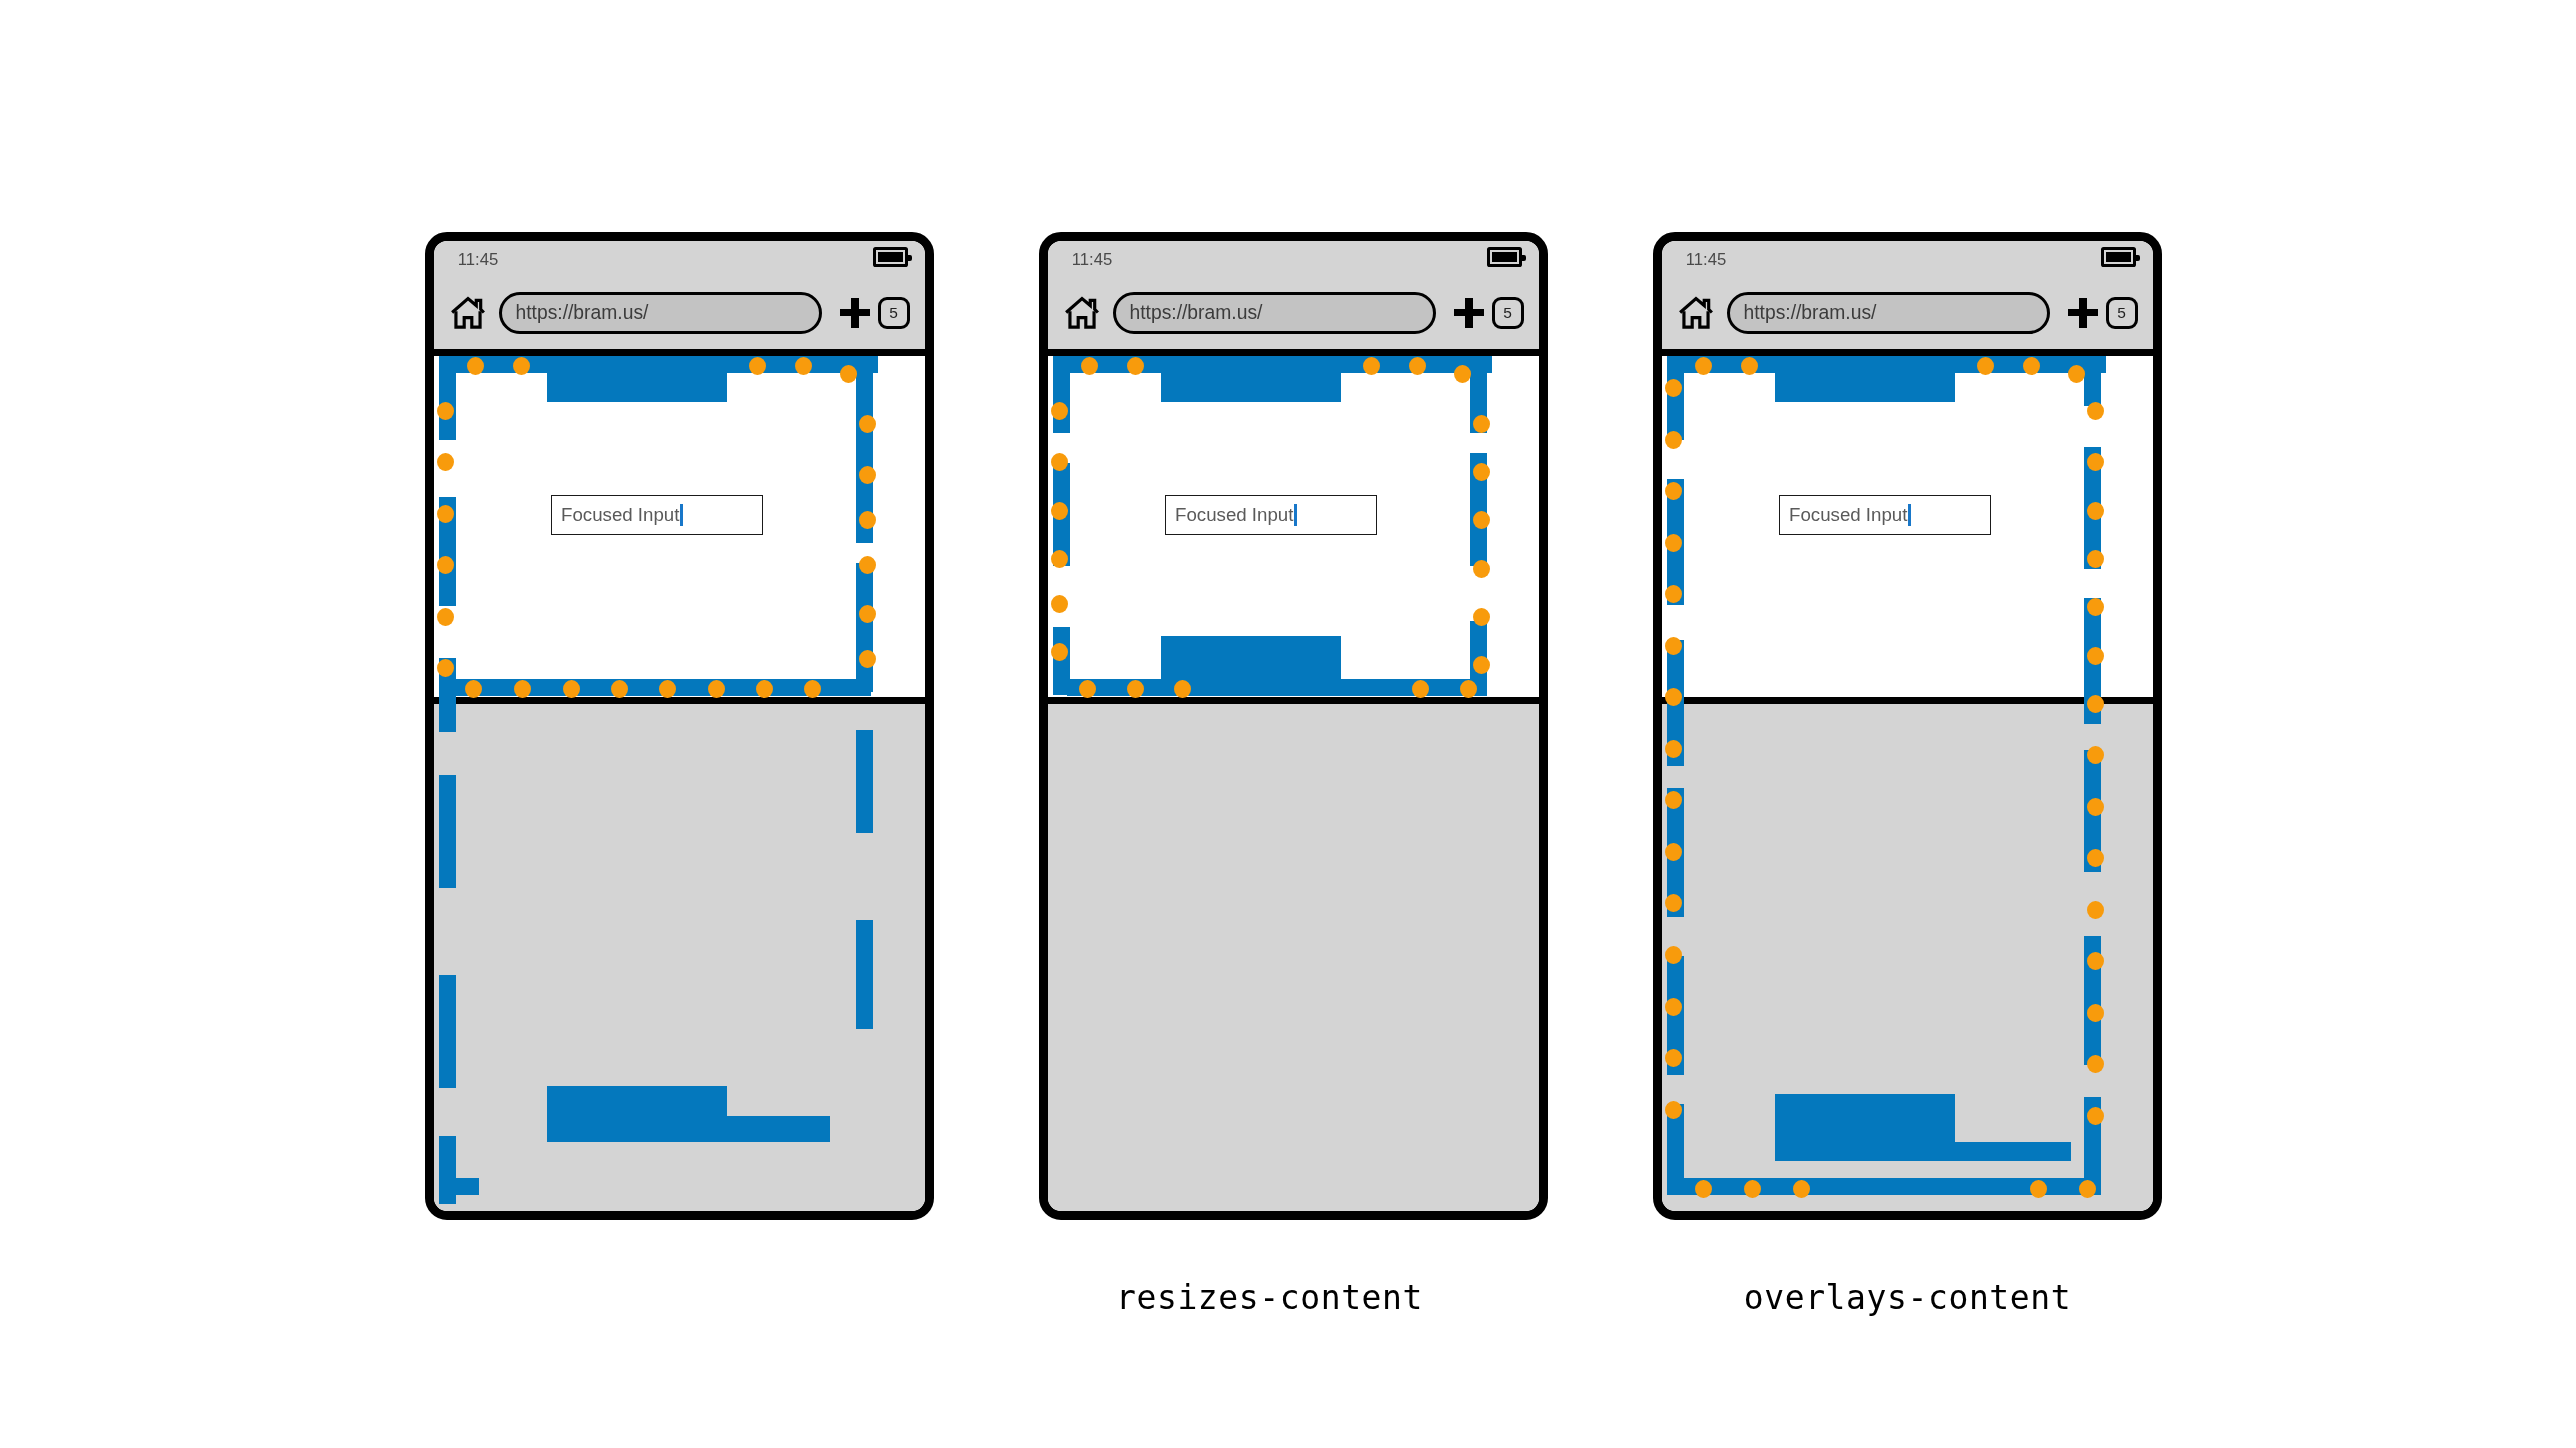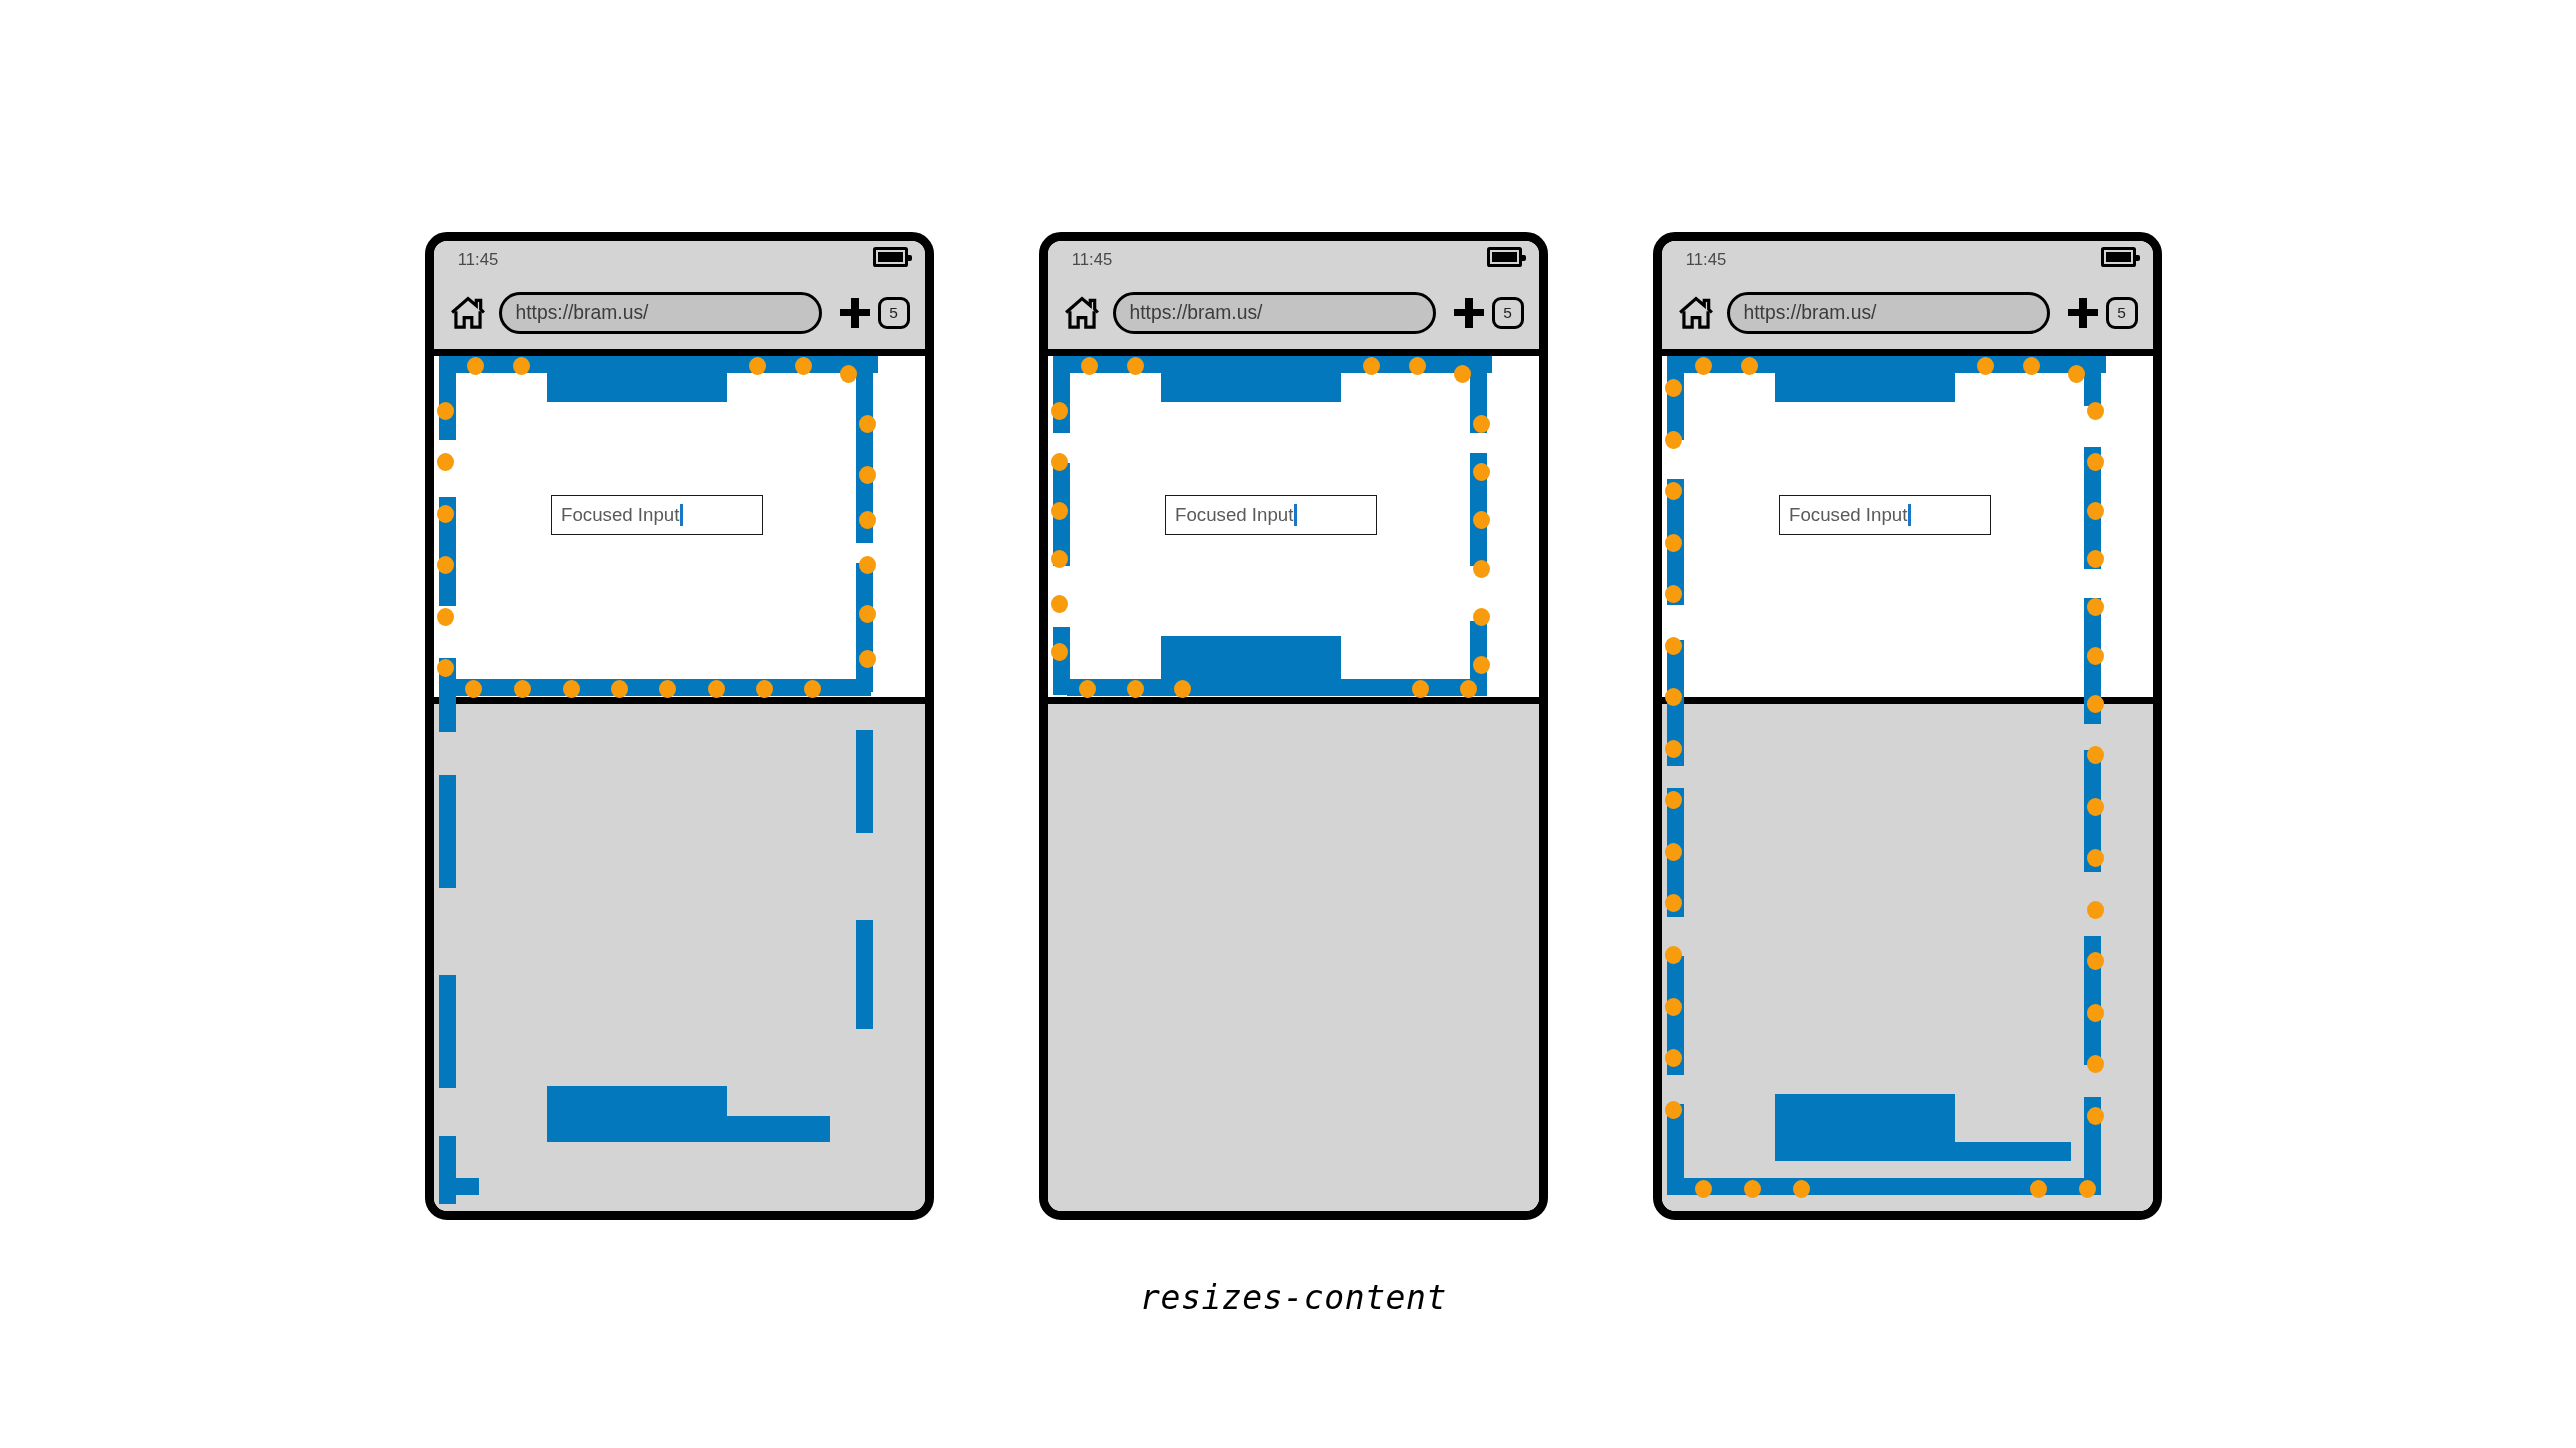--- a/index.html
+++ b/index.html
@@ -382,21 +382,21 @@
       <div class="dot" style="left:126px; top:439px;"></div>
       <div class="dot" style="left:364px; top:439px;"></div>
       <div class="dot" style="left:412px; top:439px;"></div>
 
       <div class="focused-input" style="left:117px; top:254px;">
         <span class="txt">Focused Input</span>
           <span class="caret"></span>
       </div>
     </div>
   </div>
-  <div class="caption" style="left:1039px;font-style:italic;">resizes-content</div>
+  <div class="caption" style="left:1015px;">resizes-content</div>
 
   <div class="phone" style="left:1653px; top:232px;">
     <div class="phone-inner">
 
       <div class="chrome">
         <div class="status-time">11:45</div>
         <div class="battery"></div>
         <div class="toolbar">
           <div class="home-icon">
             <svg viewBox="0 0 56 52" width="36" height="33">
@@ -482,15 +482,16 @@
       <div class="dot" style="left:131px; top:939px;"></div>
       <div class="dot" style="left:368px; top:939px;"></div>
       <div class="dot" style="left:417px; top:939px;"></div>
 
       <div class="focused-input" style="left:117px; top:254px;">
         <span class="txt">Focused Input</span>
           <span class="caret"></span>
       </div>
     </div>
   </div>
+  <div class="caption" style="left:1653px;">overlays-content</div>
 
 </div>
 
 
 </body></html>

